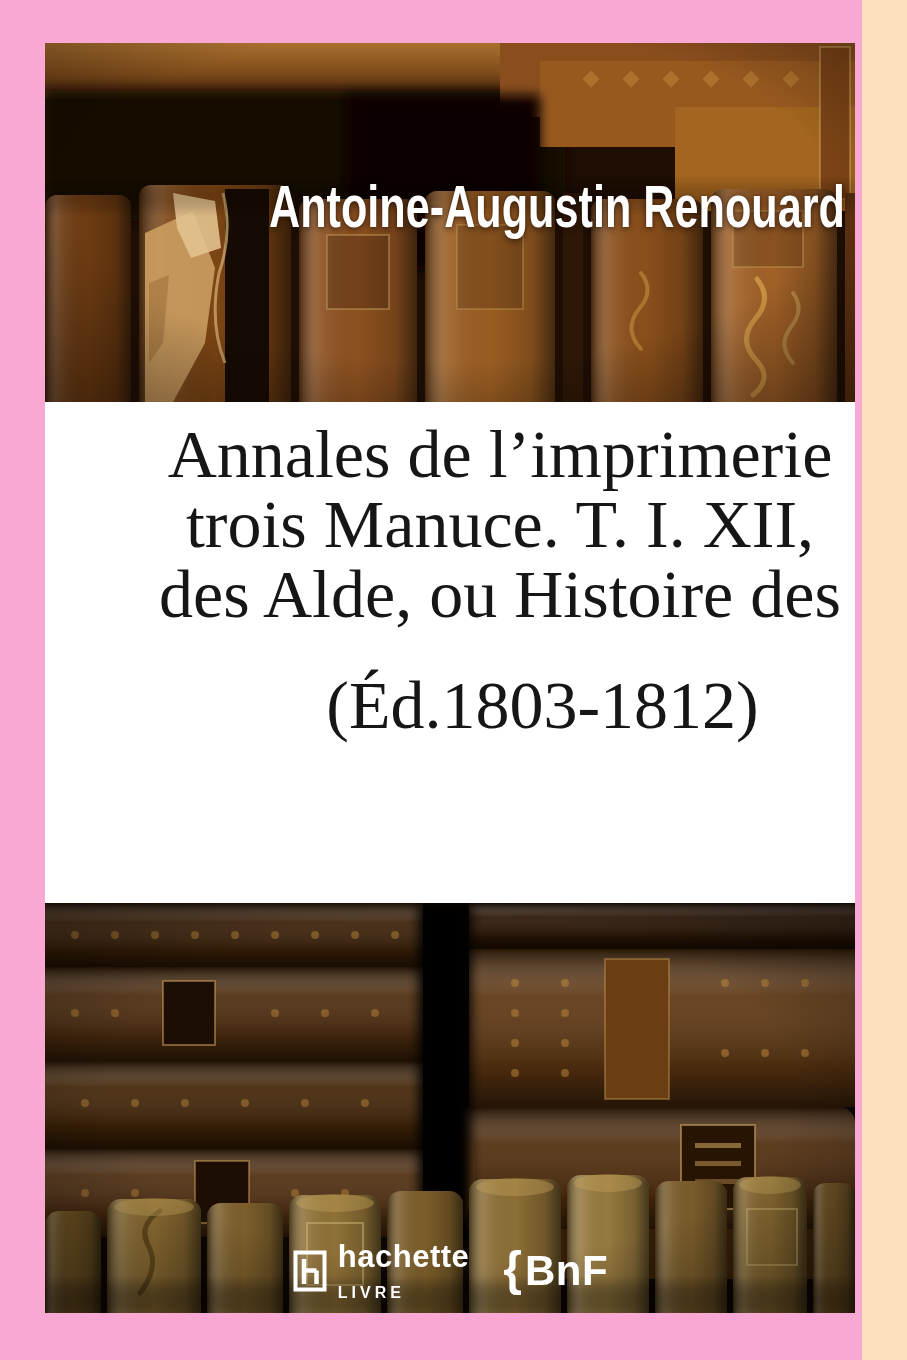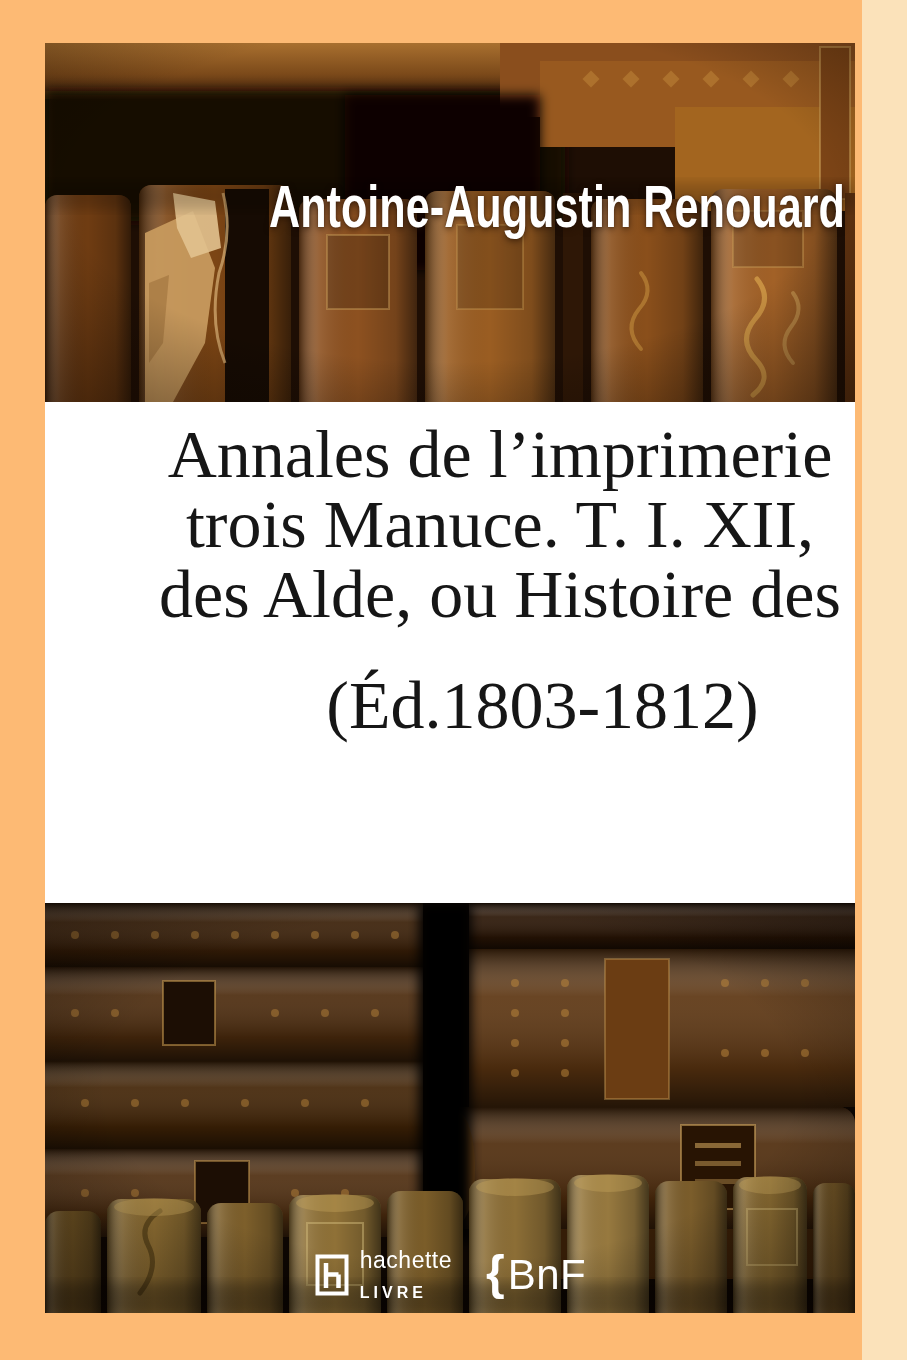--- a/index.html
+++ b/index.html
@@ -2,21 +2,21 @@
 <html><head>
 <meta charset="utf-8">
 <style>
   html,body{margin:0;padding:0;}
   body{
     width:907px;height:1360px;
     background:#fbe2ba;
     font-family:"Liberation Sans", sans-serif;
     overflow:hidden;
   }
-  .page{position:relative;width:862px;height:1360px;background:#fdba74;}
+  .page{position:relative;width:862px;height:1360px;background:#f9a8d4;}
 
   
   .photo-top{
     position:absolute;left:45px;top:43px;width:810px;height:359px;
     background:#2a1404;overflow:hidden;
   }
   .photo-bottom{
     position:absolute;left:45px;top:903px;width:810px;height:410px;
     background:#120a03;overflow:hidden;
   }
@@ -50,25 +50,25 @@
 
   
   .publishers{
     position:absolute;left:0;right:0;bottom:12px;
     display:flex;justify-content:center;align-items:center;gap:34px;
     color:#fff;
   }
   .hachette{display:flex;align-items:center;gap:10px;}
   .hachette-icon{width:36px;height:44px;flex:0 0 auto;}
   .hachette-text{display:flex;flex-direction:column;line-height:1;}
-  .hachette-word{font-size:23px;font-weight:normal;letter-spacing:.5px;}
+  .hachette-word{font-size:31px;font-weight:bold;letter-spacing:.5px;}
   .hachette-sub{font-size:16px;letter-spacing:4px;margin-top:13px;font-weight:bold;}
   .bnf{display:flex;align-items:center;}
   .bnf-brace{font-size:48px;font-weight:bold;line-height:1;margin-right:3px;transform:translateY(-2px);}
-  .bnf-word{font-size:42px;font-weight:normal;line-height:1;letter-spacing:.5px;text-align:center;}
+  .bnf-word{font-size:42px;font-weight:bold;line-height:1;letter-spacing:.5px;text-align:center;}
 </style>
 </head>
 <body>
 
 <div class="page">
 
   <div class="photo-top">
     <svg class="art" viewBox="0 0 810 359" preserveAspectRatio="none">
       <defs>
         <linearGradient id="shelfG" x1="0" y1="0" x2="0" y2="1">

